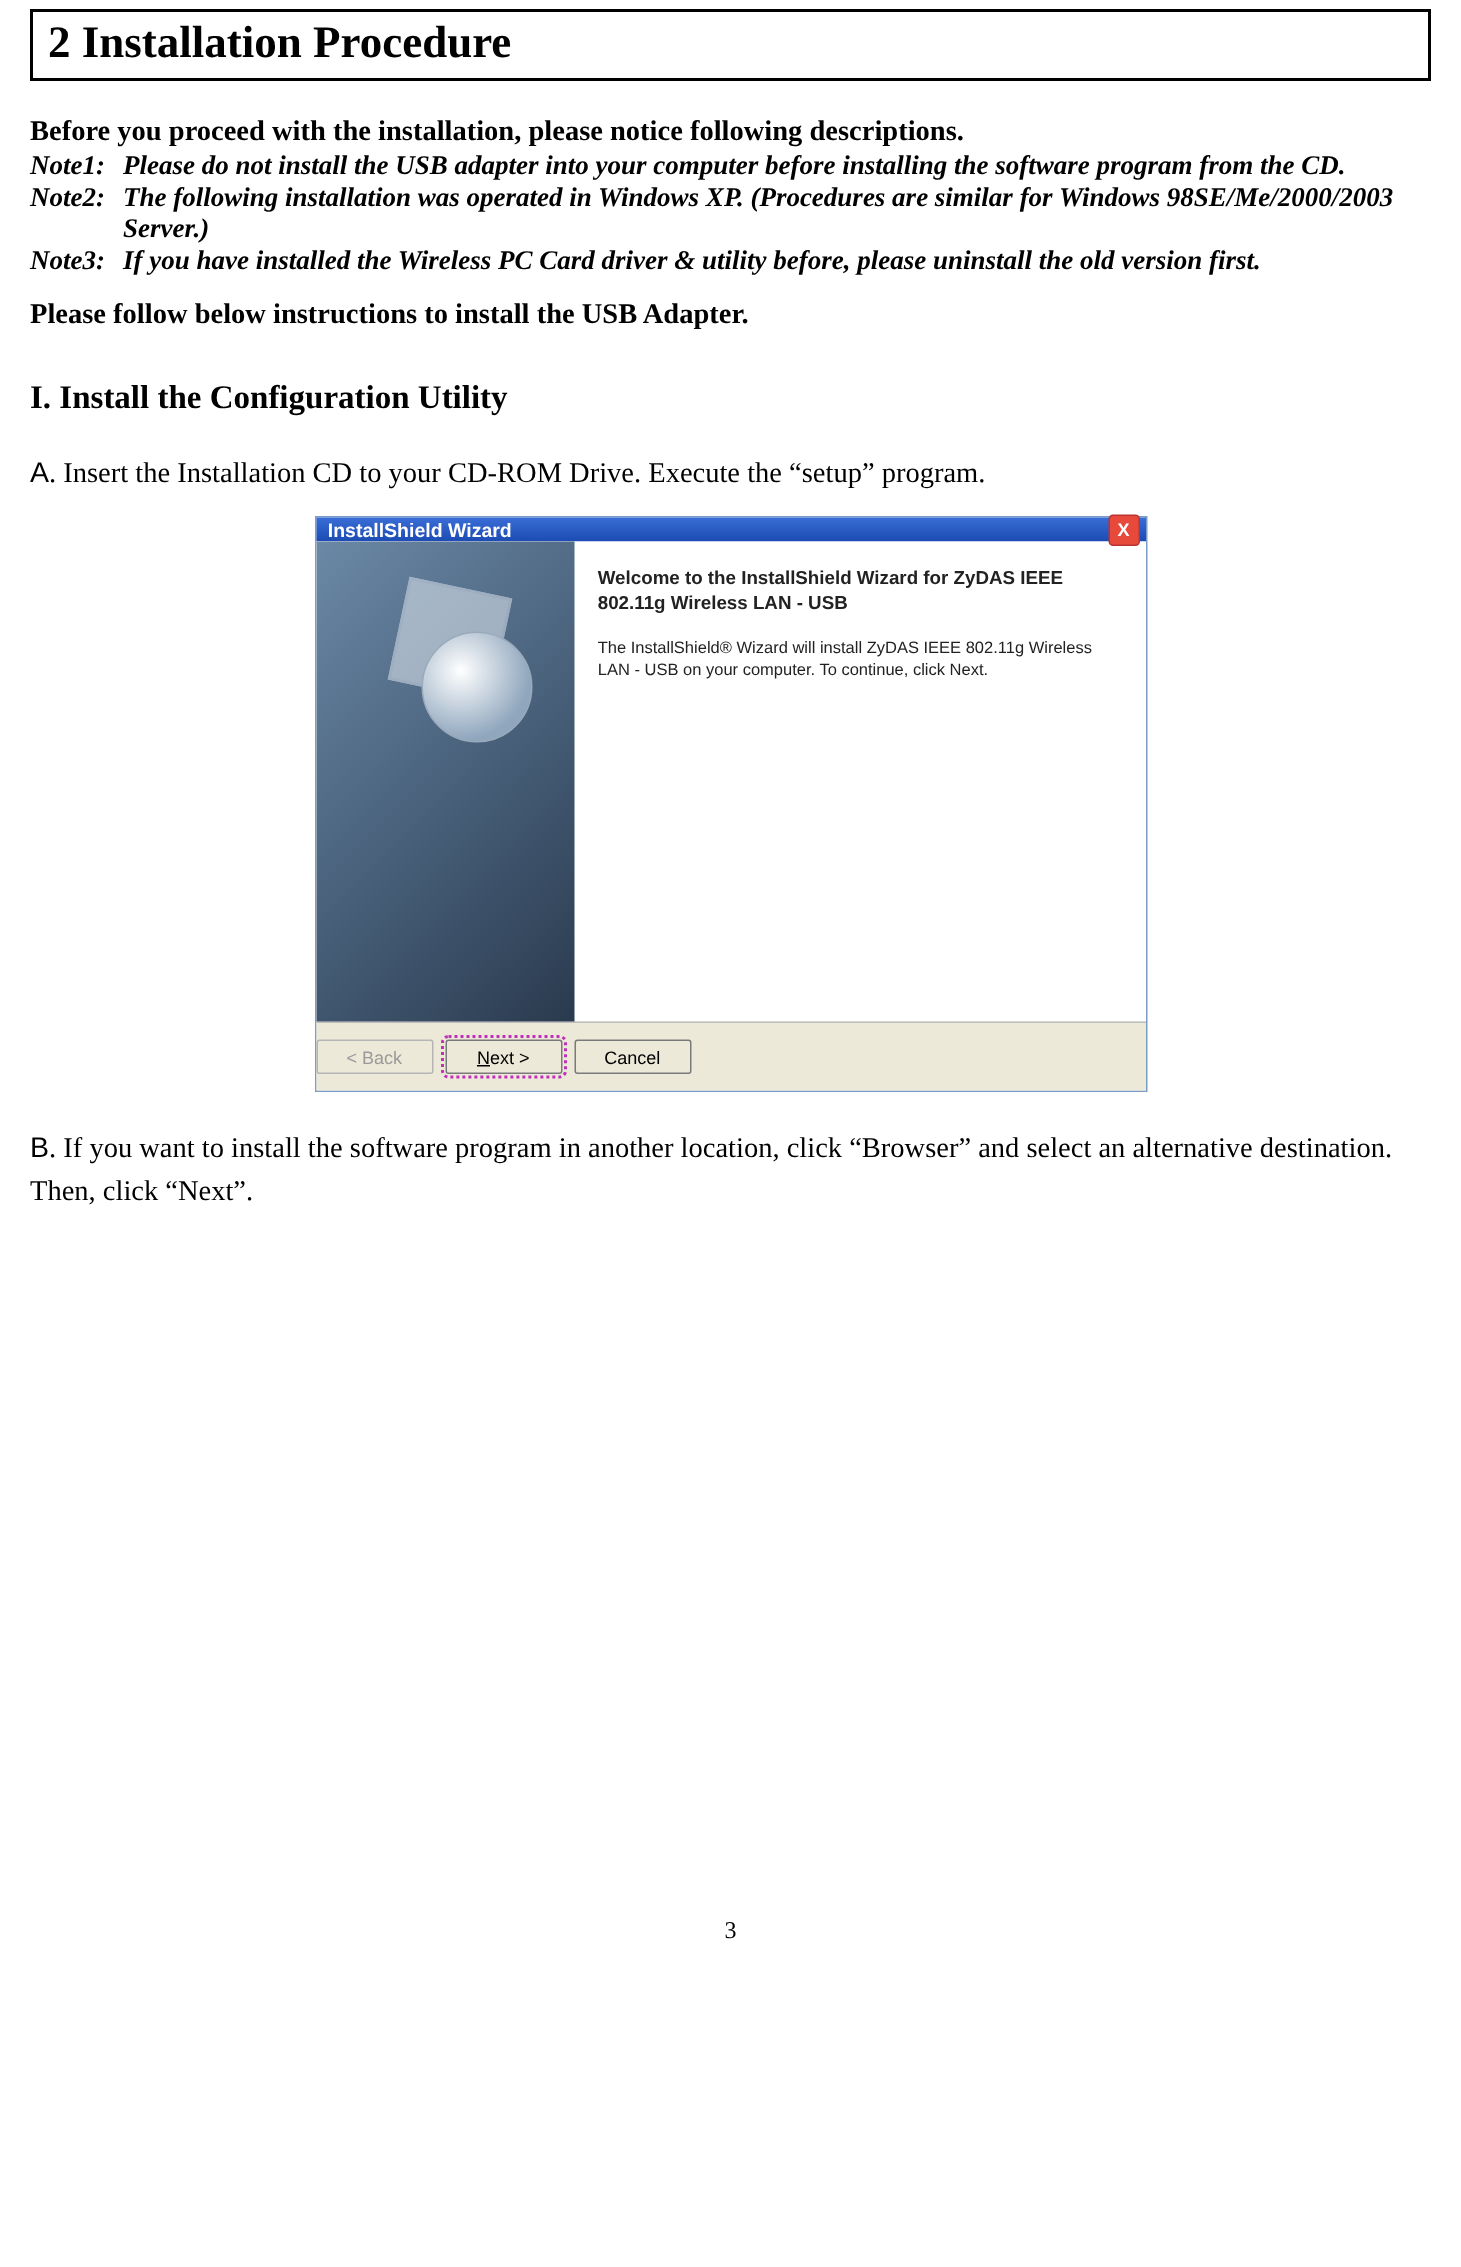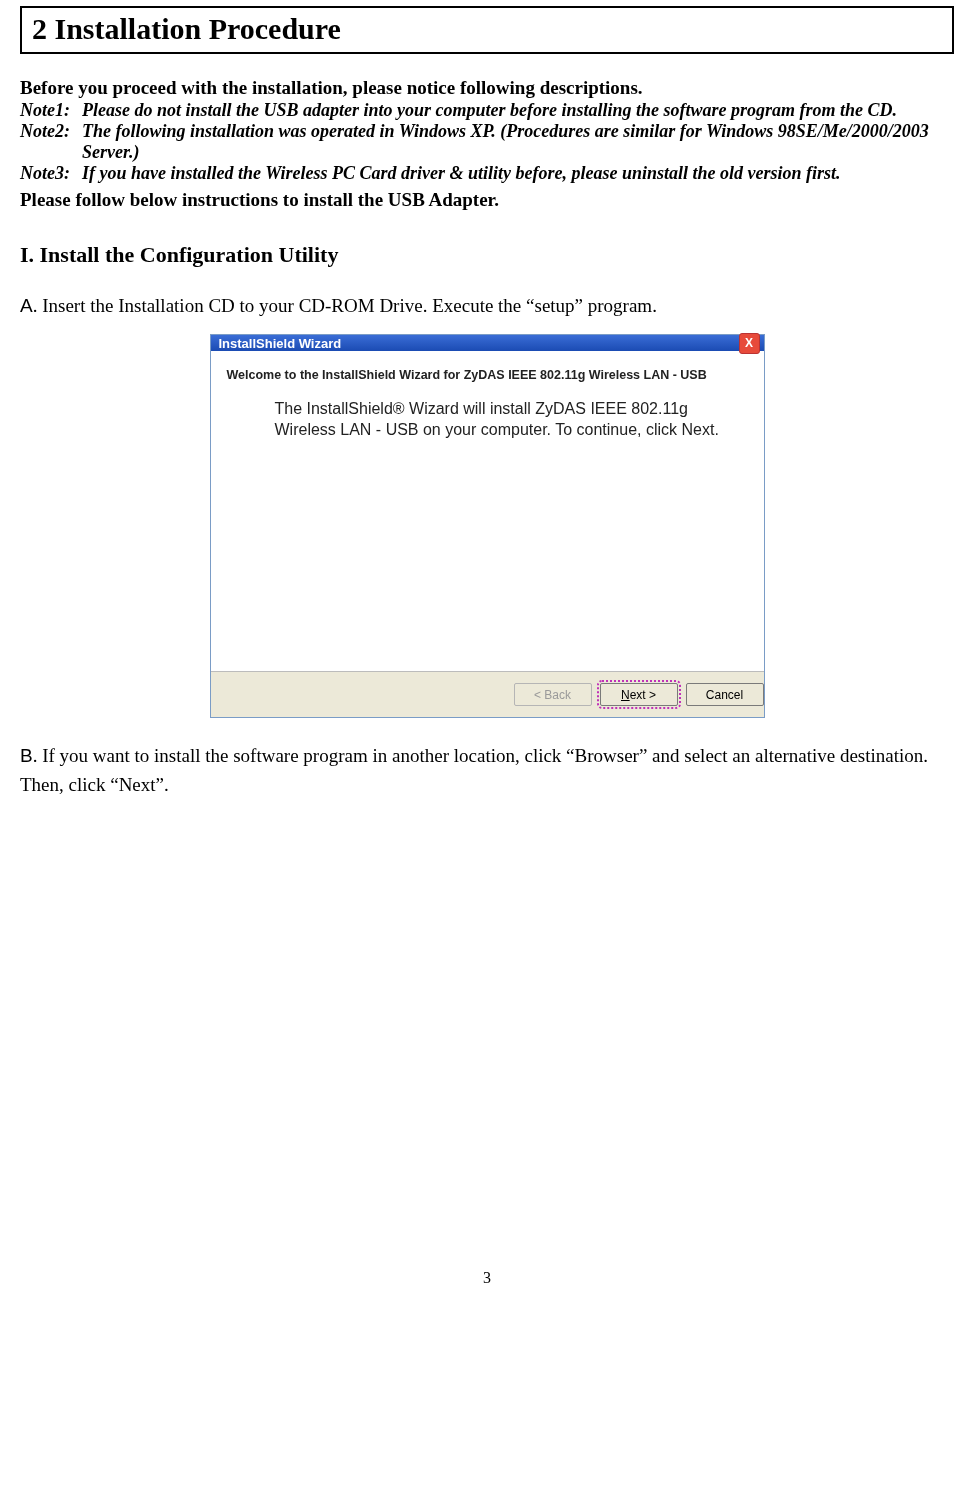--- a/index.html
+++ b/index.html
@@ -27,21 +27,21 @@
     font-weight: bold;
   }
   .note {
     font-size: 18px;
     font-weight: bold;
     font-style: italic;
     display: flex;
   }
   .note-label { flex: 0 0 62px; }
   .note-body { flex: 1; }
-  .follow { margin-top: 4px; }
+  .follow { margin-top: 14px; }
   .section-h {
     font-size: 22px;
     margin-top: 30px;
   }
   .step {
     font-size: 19px;
     margin-top: 24px;
     line-height: 1.5;
   }
   .step-letter {
@@ -72,21 +72,20 @@
     border: 1px solid #b33;
     border-radius: 3px;
     display: flex; align-items: center; justify-content: center;
     color: #fff; font-size: 12px; font-weight: bold;
     font-family: Arial, sans-serif;
   }
   .wiz-body {
     display: flex;
     background: #fff;
     height: 320px;
-    flex-direction: column;
   }
   .wiz-side {
     width: 172px;
     background: linear-gradient(135deg, #6b88a6 0%, #435a73 60%, #2a3a4e 100%);
     position: relative;
     overflow: hidden;
   }
   .side-box {
     position: absolute;
     width: 70px; height: 70px;
@@ -111,31 +110,29 @@
     font-size: 12px;
     color: #222;
   }
   .wiz-heading {
     font-weight: bold;
     font-size: 12.5px;
     line-height: 1.35;
     margin-bottom: 14px;
   }
   .wiz-text {
-    font-size: 16px;
+    font-size: 11px;
     line-height: 1.35;
-    margin-left: 48px;
   }
   .wiz-footer {
     height: 46px;
     background: #ece9d8;
     border-top: 1px solid #bcbcbc;
     display: flex;
     align-items: center;
-    justify-content: flex-end;
     gap: 8px;
     font-family: Tahoma, Arial, sans-serif;
     font-size: 12px;
   }
   .wiz-btn {
     min-width: 78px;
     height: 23px;
     background: #ece9d8;
     border: 1px solid #7a7a7a;
     border-radius: 2px;

